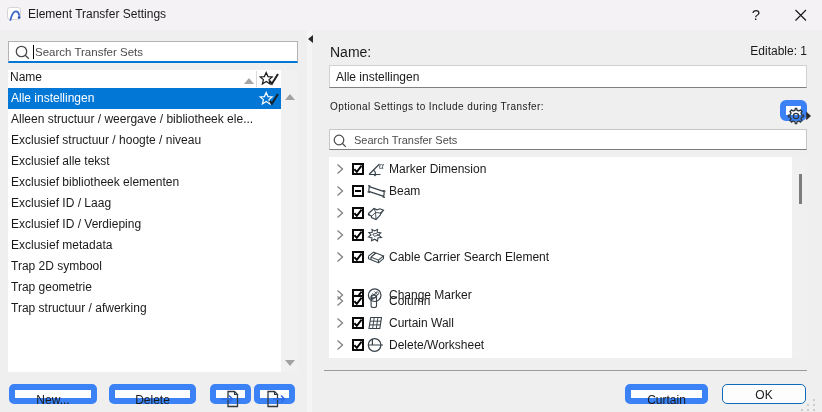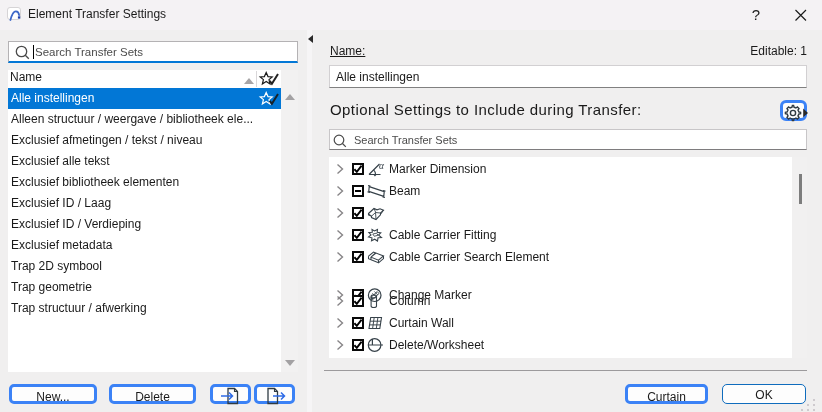--- a/index.html
+++ b/index.html
@@ -23,26 +23,26 @@
 #lhdr { left:8px; top:70px; width:273px; height:32px; background:#fff; }
 #lhdr .t { position:absolute; left:2px; top:0px; font-size:12px; }
 #sorttri { left:244px; top:78px; width:0; height:0; border-left:5px solid transparent; border-right:5px solid transparent; border-bottom:6px solid #a7a5a7; }
 #colsep { left:256px; top:71px; width:1px; height:16px; background:#d9d7d9; }
 .lrow { left:8px; width:273px; height:21px; font-size:12px; padding-left:3px; padding-top:3px; white-space:nowrap; overflow:hidden; }
 .lrow.sel { background:#0277d6; color:#fff; }
 
 .uptri { width:0; height:0; border-left:5px solid transparent; border-right:5px solid transparent; border-bottom:6px solid #a3a1a3; }
 .dntri { width:0; height:0; border-left:5px solid transparent; border-right:5px solid transparent; border-top:6px solid #a3a1a3; }
 
-.btn { position:absolute; background:#fdfdfd; border:3px solid #3b82f6; border-radius:5px; font-size:12px; text-align:center; color:#1a1a1a; }
-
-#nameLbl { left:330px; top:44px; font-size:12px;text-decoration:underline; }
+.btn { position:absolute; background:#fdfdfd; border:6px solid #3b82f6; border-radius:5px; font-size:12px; text-align:center; color:#1a1a1a; }
+
+#nameLbl { left:330px; top:44px; font-size:14px; }
 #editLbl { right:15px; top:44px; font-size:12px; }
 #nameInput { left:329px; top:65px; width:478px; height:23px; background:#fff; border:1px solid #d2d0d2; border-bottom:1px solid #808080; font-size:12px; padding:4px 0 0 6px; }
-#optLbl { left:330px; top:101px; font-size:15px; letter-spacing:0.42px; }
+#optLbl { left:330px; top:101px; font-size:10px; letter-spacing:0.42px; }
 #gearbtn { left:780px; top:100px; width:27px; height:21px; border-radius:6px; }
 #search2 { left:329px; top:129px; width:478px; height:21px; background:#fff; border:1px solid #c8c6c8; border-bottom:1px solid #7e7c7e; }
 #tree { left:329px; top:157px; width:463px; height:201px; background:#fff; }
 #tscroll { left:792px; top:157px; width:15px; height:201px; background:#f1f0f0; }
 #tthumb { left:799px; top:174px; width:3px; height:30px; background:#7d7d7d; }
 .trow { position:absolute; left:329px; height:22px; width:463px; }
 .trow .chev { position:absolute; left:7px; top:5px; }
 .trow .cb { position:absolute; left:23px; top:5px; width:12px; height:12px; border:2px solid #0a0a0a; background:#fff; }
 .trow .icon { position:absolute; left:37px; top:3px; }
 .trow .lbl { position:absolute; left:60px; top:4px; font-size:12px; white-space:nowrap; }
@@ -90,21 +90,21 @@
 </div>
 
 <div class="abs lrow sel" style="top:88px">Alle instellingen</div>
 <div class="abs" style="left:258px;top:88px;width:22px;height:21px;">
 <svg width="22" height="18" viewBox="0 0 22 18" style="margin-top:2px">
       <path d="M8.2 2.5 L10 6.6 L14.2 6.9 L11 9.6 L12 13.9 L8.2 11.4 L4.4 13.9 L5.4 9.6 L2.2 6.9 L6.4 6.6 Z" fill="none" stroke="#fff" stroke-width="1.2"></path>
       <path d="M11.6 10.8 L13.9 13.7 L20 4" fill="none" stroke="#17222a" stroke-width="2"></path>
     </svg>
 </div>
 <div class="abs lrow" style="top:109px">Alleen structuur / weergave / bibliotheek ele...</div>
-<div class="abs lrow" style="top:130px">Exclusief afmetingen / tekst / niveau</div>
+<div class="abs lrow" style="top:130px">Exclusief structuur / hoogte / niveau</div>
 <div class="abs lrow" style="top:151px">Exclusief alle tekst</div>
 <div class="abs lrow" style="top:172px">Exclusief bibliotheek elementen</div>
 <div class="abs lrow" style="top:193px">Exclusief ID / Laag</div>
 <div class="abs lrow" style="top:214px">Exclusief ID / Verdieping</div>
 <div class="abs lrow" style="top:235px">Exclusief metadata</div>
 <div class="abs lrow" style="top:256px">Trap 2D symbool</div>
 <div class="abs lrow" style="top:277px">Trap geometrie</div>
 <div class="abs lrow" style="top:298px">Trap structuur / afwerking</div>
 
 <div class="abs uptri" style="left:285px;top:94px"></div>
@@ -201,21 +201,20 @@
     </svg>
   <div class="cb">
       <svg width="8" height="8" viewBox="0 0 8 8" style="position:absolute;left:0;top:0">
         <path d="M0.4 4.2 L2.8 6.8 L7.6 0.6" fill="none" stroke="#000" stroke-width="1.9"></path>
       </svg>
     </div>
   <svg class="icon" width="20" height="16" viewBox="0 0 20 16">
       <path d="M6 2.5 L8.5 4 L11.5 2.5 L11.2 5.2 L14.8 5.8 L12.5 8 L15.5 10.5 L12 10.8 L11.5 14 L8.7 12.2 L5.5 13.8 L6 10.8 L2.5 10 L5 8 L2.8 5.4 L6.3 5.2 Z" fill="none" stroke="#37424a" stroke-width="1.05"></path>
       <path d="M6.8 7 L10.5 6.2 L12 8.2 L8.3 9.3 Z" fill="none" stroke="#37424a" stroke-width="0.85"></path>
     </svg>
-  <span class="lbl">Cable Carrier Fitting</span>
 </div>
 <div class="trow" style="top:246px">
   <svg class="chev" width="8" height="12" viewBox="0 0 8 12">
       <path d="M1.5 1.5 L6.5 6 L1.5 10.5" fill="none" stroke="#878587" stroke-width="1.4"></path>
     </svg>
   <div class="cb">
       <svg width="8" height="8" viewBox="0 0 8 8" style="position:absolute;left:0;top:0">
         <path d="M0.4 4.2 L2.8 6.8 L7.6 0.6" fill="none" stroke="#000" stroke-width="1.9"></path>
       </svg>
     </div>

